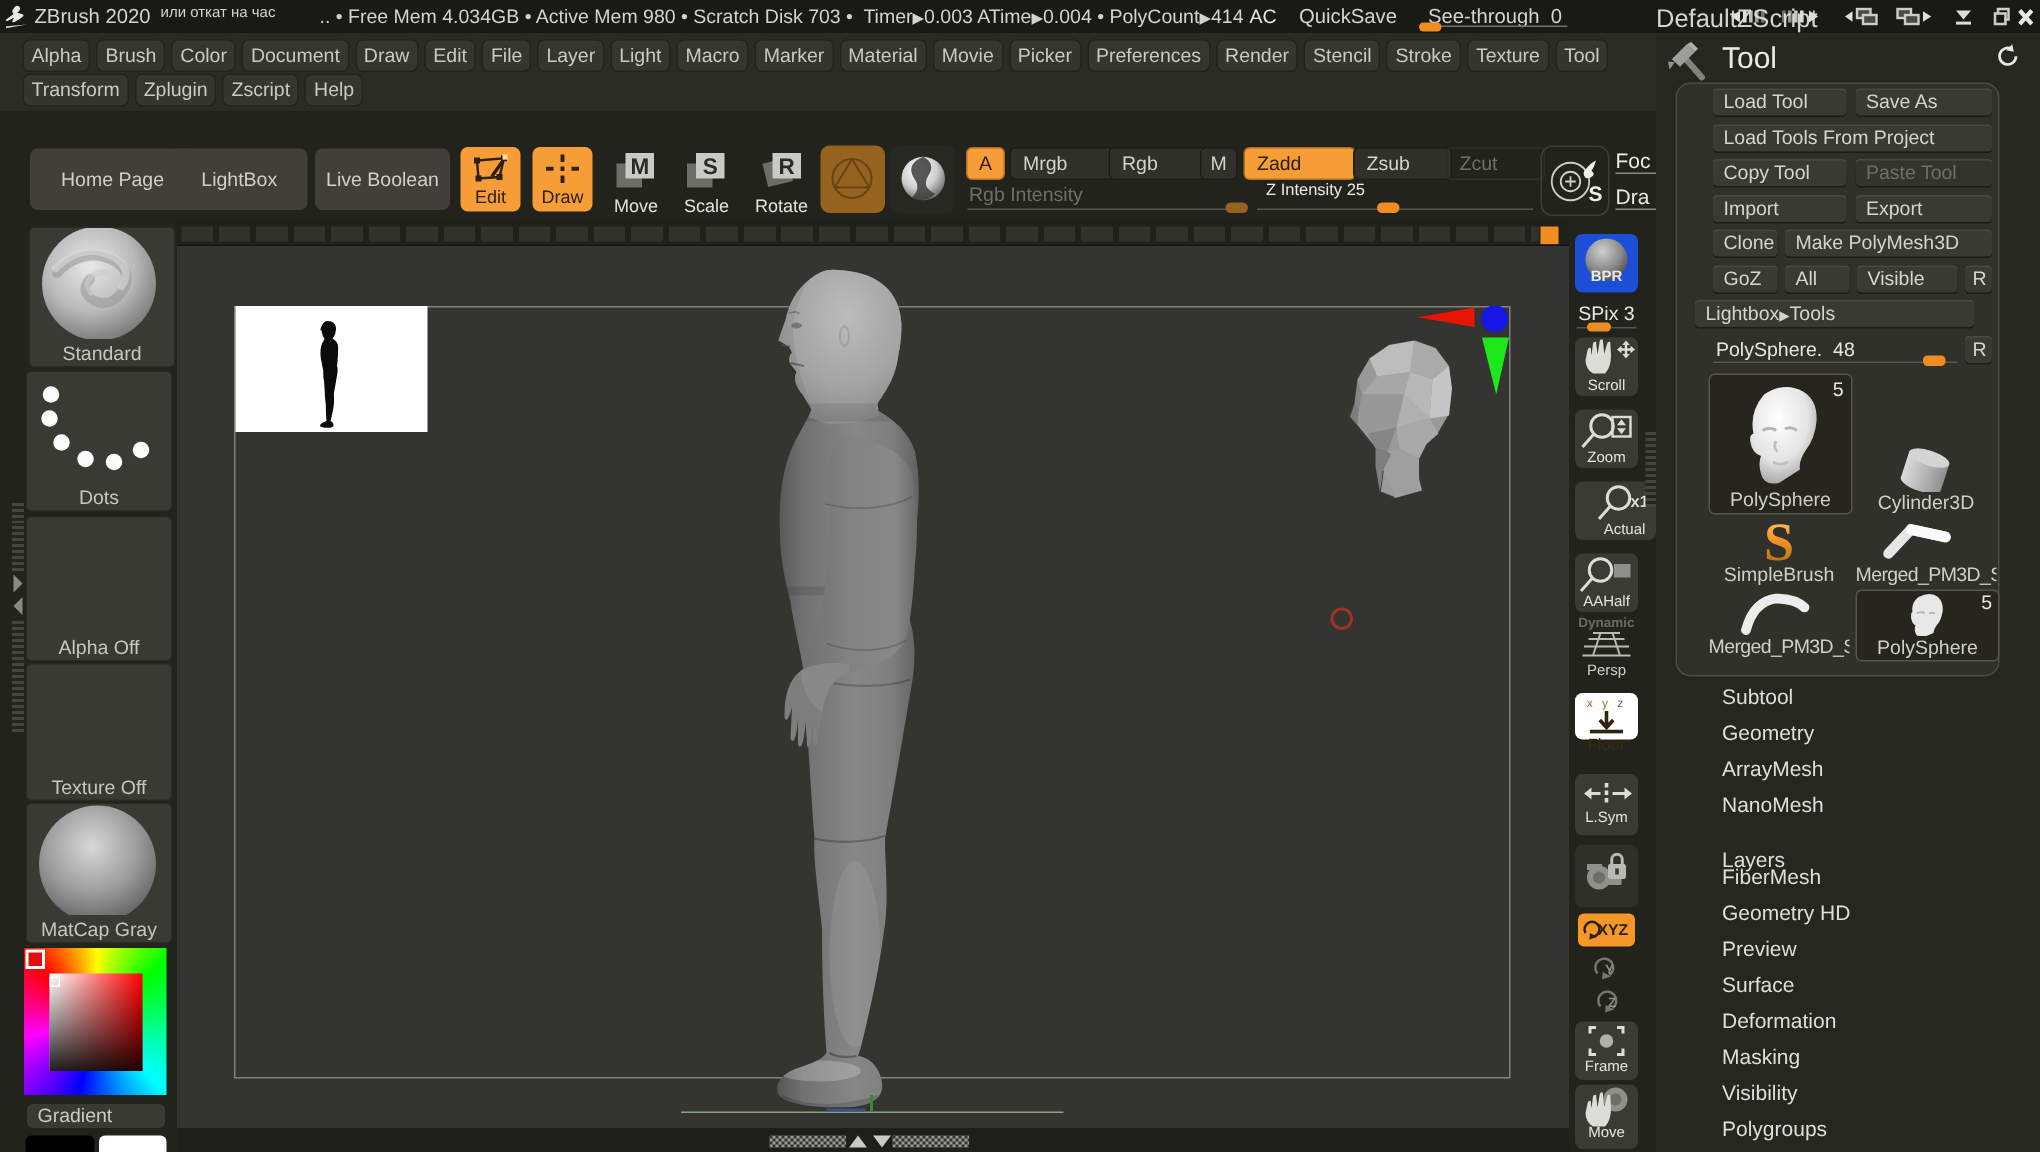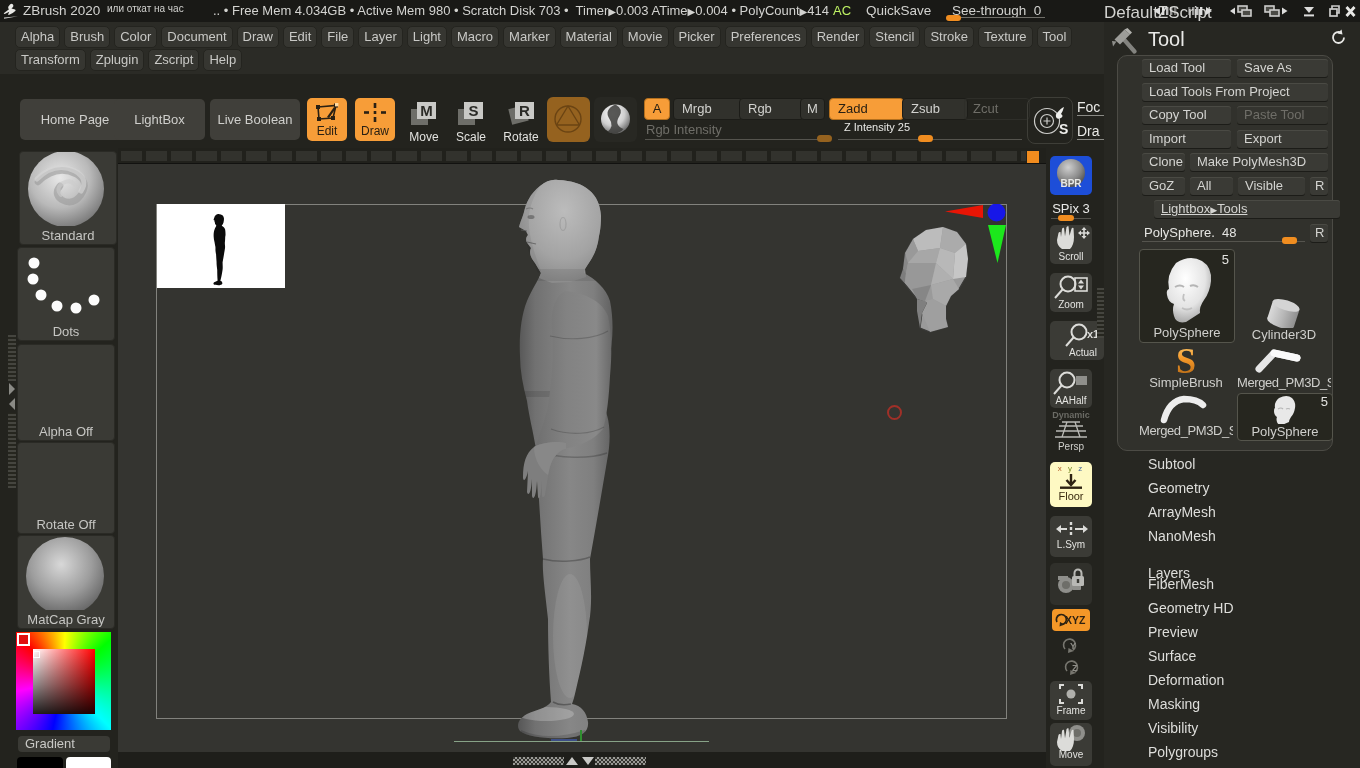--- a/index.html
+++ b/index.html
@@ -44,21 +44,21 @@
 </style></head>
 <body>
 <div id="titlebar">
   <svg class="abs" style="left:3px;top:2px" width="16" height="18" viewBox="0 0 32 36">
     <path d="M14 5 q3 -3 6 0 q2 3 -0.5 5.5 L17 13 l7 2 q2.5 1 .5 3 l-5 4 -7 3.5 q-2.5 1 -2 -1.5 l2 -4.5 -8 4 q-2.5 1 -3 -1 l10.5 -8 q-2.5 -2 -1.5 -5 z" fill="#e8e8e5"></path>
     <path d="M2 31 l28 -2.5 l-28 5 z" fill="#cfcfcc"></path>
   </svg>
   <div class="t" style="left:23px;font-size:13.5px;">ZBrush 2020</div>
   <div class="t" style="left:107px;font-size:10px;">или откат на час</div>
   <div class="t" style="left:213px;font-size:13px;">.. • Free Mem 4.034GB • Active Mem 980 • Scratch Disk 703 •&nbsp; Timer<span style="font-size:10px">▶</span>0.003 ATime<span style="font-size:10px">▶</span>0.004 • PolyCount<span style="font-size:10px">▶</span>414</div>
-  <div class="t" style="left:833px;color:#bef264;font-size:13px;">AC</div>
+  <div class="t" style="left:833px;color:#e5e5e5;font-size:13px;">AC</div>
   <div class="t" style="left:866px;font-size:13.5px;">QuickSave</div>
   <div class="t" style="left:952px;font-size:13.5px;">See-through&nbsp; 0</div>
   <div class="abs" style="left:958px;top:17px;width:87px;height:1px;background:#6f6e68;"></div>
   <div class="abs" style="left:946px;top:15px;width:15px;height:6px;border-radius:3px;background:#f08d20;"></div>
   <div class="t" style="left:1104px;font-size:17px;">DefaultZScript</div>
   <svg class="abs" style="left:1146px;top:3px" width="210px" height="17" viewBox="0 0 210 17">
     <g fill="#dddddc">
       <path d="M8 8 l6-4 v8 z"></path>
         <rect x="16" y="4" width="2.4" height="8"></rect>
         <rect x="20" y="4" width="2.4" height="8" opacity=".85"></rect>
@@ -256,21 +256,21 @@
           <circle cx="58" cy="60" r="5.5"></circle>
           <circle cx="76" cy="52" r="5.5"></circle>
         </g>
       </svg>
     <div class="lbl">Dots</div>
   </div>
   <div class="thumb" style="left:17px;top:196px;height:95px;">
     <div class="lbl">Alpha Off</div>
   </div>
   <div class="thumb" style="left:17px;top:294px;height:90px;">
-    <div class="lbl">Rotate Off</div>
+    <div class="lbl">Texture Off</div>
   </div>
   <div class="thumb" style="left:17px;top:387px;height:92px;">
     <svg width="94" height="74" viewBox="0 0 94 74">
         <defs>
           <radialGradient id="mcg" cx="45%" cy="35%" r="78%">
             <stop offset="0" stop-color="#d8d8d8"></stop>
             <stop offset="50%" stop-color="#9d9d9d"></stop>
             <stop offset="100%" stop-color="#4e4e4e"></stop>
           </radialGradient>
         </defs>
@@ -451,21 +451,21 @@
   </div>
   <div class="abs" style="left:4px;top:262px;width:42px;text-align:center;">
     <div style="font-size:9px;font-weight:bold;color:#6b6b65;">Dynamic</div>
     <svg width="34" height="20" viewBox="0 0 34 20">
         <g stroke="#b9b9b5" stroke-width="1.3" fill="none">
           <path d="M8 2 L26 2 M5 6 L29 6 M2 11 L32 11 M1 17 L33 17 M13 2 L8 17 M21 2 L26 17"></path>
         </g>
       </svg>
     <div style="font-size:10px;color:#cfcfcb;margin-top:-3px;">Persp</div>
   </div>
-  <div class="rsb" style="top:314px;height:45px;background:#fef9c3;color:#3a2a10;">
+  <div class="rsb" style="top:314px;height:31px;background:#ffffff;color:#3a2a10;">
     <div style="font-size:8px;margin-top:2px;letter-spacing:2px;"><span style="color:#b05a28;">x</span> <span style="color:#7a8a28;">y</span> <span style="color:#4a6a98;">z</span></div>
     <svg width="30" height="18" viewBox="0 0 30 18">
         <path d="M15 1 v9 M10.5 7 L15 12 L19.5 7" stroke="#2e2212" stroke-width="2.4" fill="none"></path>
         <rect x="4" y="13.5" width="22" height="2.4" fill="#2e2212"></rect>
       </svg>
     <div style="margin-top:-3px;font-size:11px;">Floor</div>
   </div>
   <div class="rsb" style="top:368px;height:41px;">
     <svg width="42" height="26" viewBox="0 0 42 26">
         <g stroke="#dcdcd9" stroke-width="2" fill="none">
@@ -555,21 +555,21 @@
   <div class="pbtn" style="left:38px;top:84px;width:89px;">Copy Tool</div>
   <div class="pbtn" style="left:133px;top:84px;width:91px;color:#6f6e68;background:#34342f;">Paste Tool</div>
   <div class="pbtn" style="left:38px;top:108px;width:89px;">Import</div>
   <div class="pbtn" style="left:133px;top:108px;width:91px;">Export</div>
   <div class="pbtn" style="left:38px;top:131px;width:43px;">Clone</div>
   <div class="pbtn" style="left:86px;top:131px;width:138px;">Make PolyMesh3D</div>
   <div class="pbtn" style="left:38px;top:155px;width:43px;">GoZ</div>
   <div class="pbtn" style="left:86px;top:155px;width:43px;">All</div>
   <div class="pbtn" style="left:134px;top:155px;width:67px;">Visible</div>
   <div class="pbtn" style="left:206px;top:155px;width:18px;padding-left:5px;">R</div>
-  <div class="pbtn" style="left:50px;top:178px;width:186px;text-decoration:underline;">Lightbox<span style="font-size:9px;">▶</span>Tools</div>
+  <div class="pbtn" style="left:26px;top:178px;width:186px;">Lightbox<span style="font-size:9px;">▶</span>Tools</div>
   <div class="abs" style="left:40px;top:203px;font-size:13px;color:#e6e6e3;">PolySphere.&nbsp; 48</div>
   <div class="pbtn" style="left:206px;top:202px;width:18px;padding-left:5px;">R</div>
   <div class="abs" style="left:38px;top:219px;width:163px;height:1px;background:#55544e;"></div>
   <div class="abs" style="left:178px;top:215px;width:15px;height:7px;border-radius:3px;background:#f08d20;"></div>
 
   <div class="tcell" style="left:35px;top:227px;height:92px;background:#26261f;border:1px solid #55554c;border-radius:4px;">
     <svg width="94" height="75" viewBox="0 0 94 75">
         <defs>
           <radialGradient id="hg1" cx="42%" cy="32%" r="75%">
             <stop offset="0" stop-color="#ffffff"></stop>

